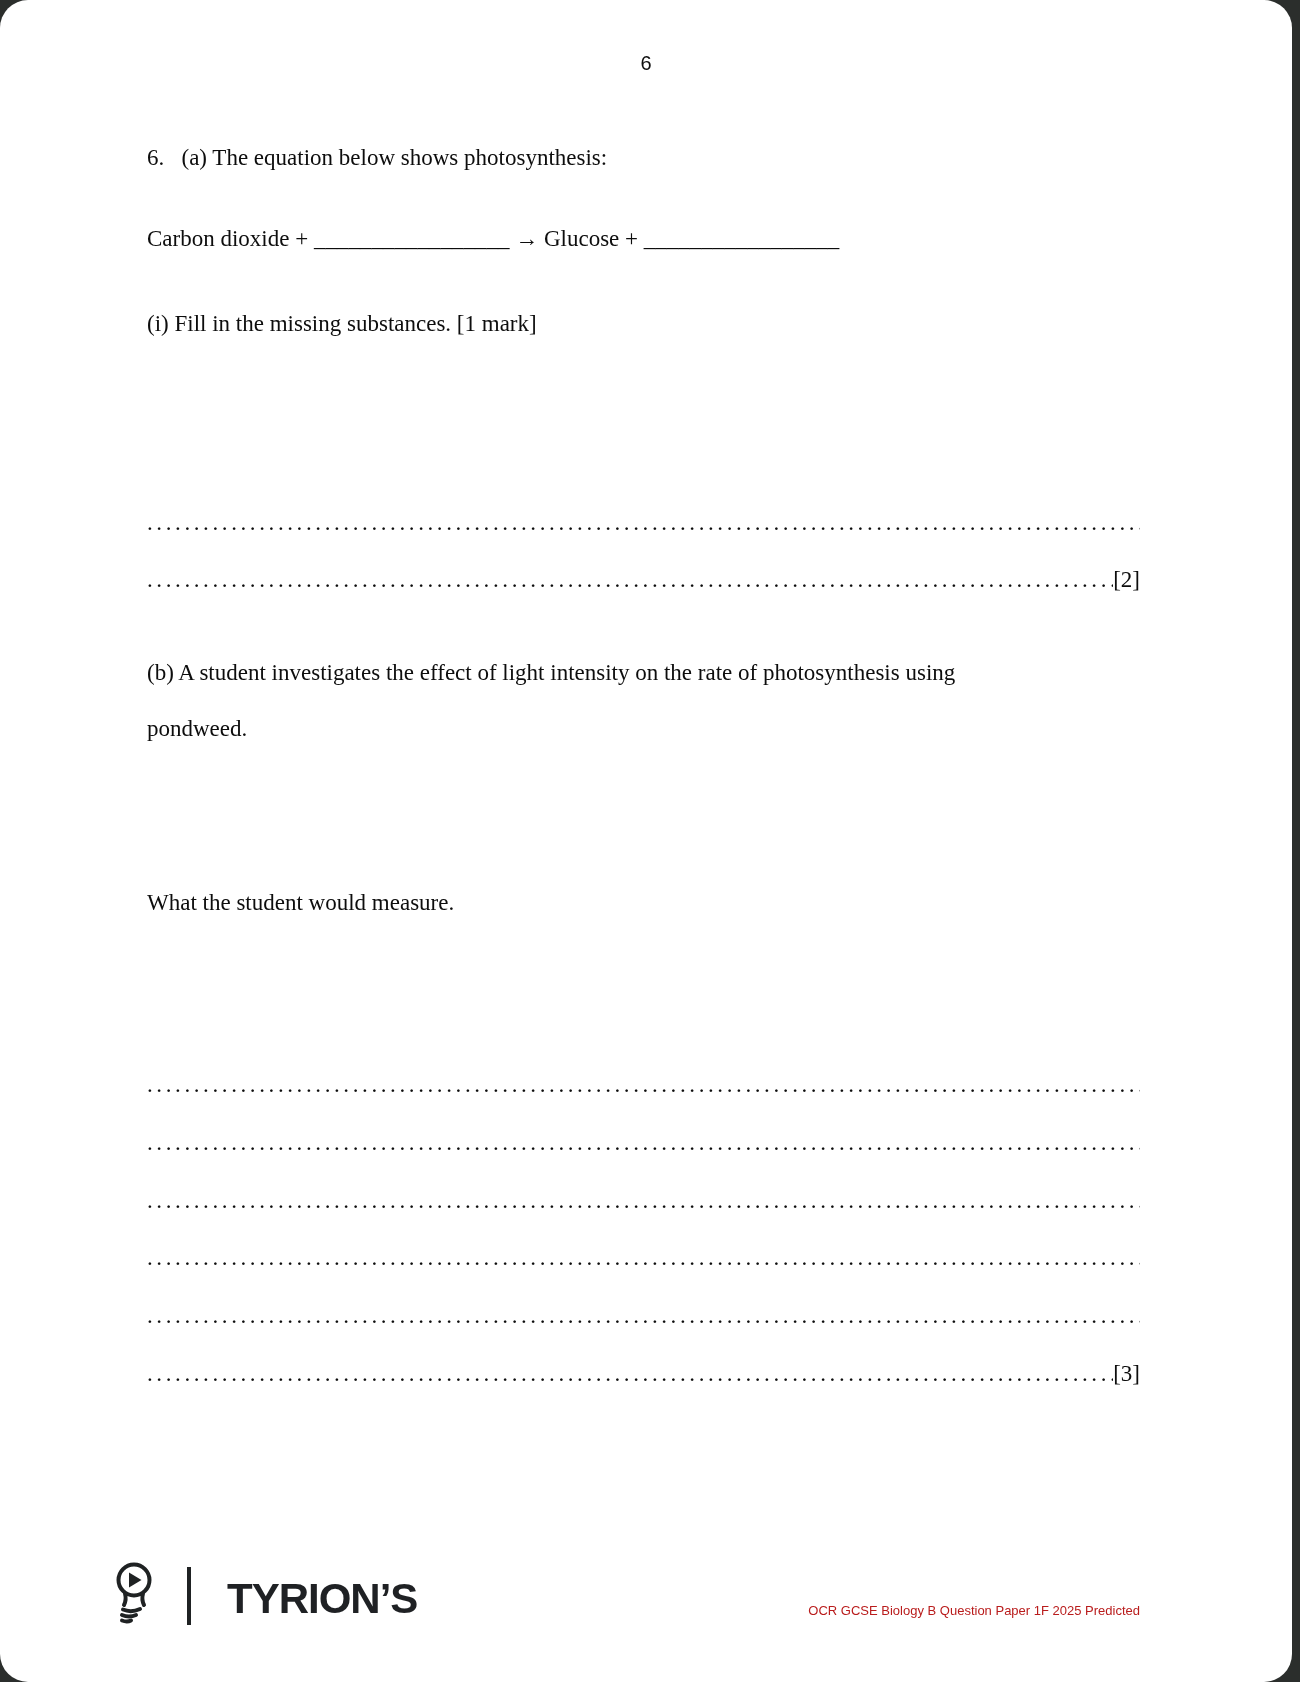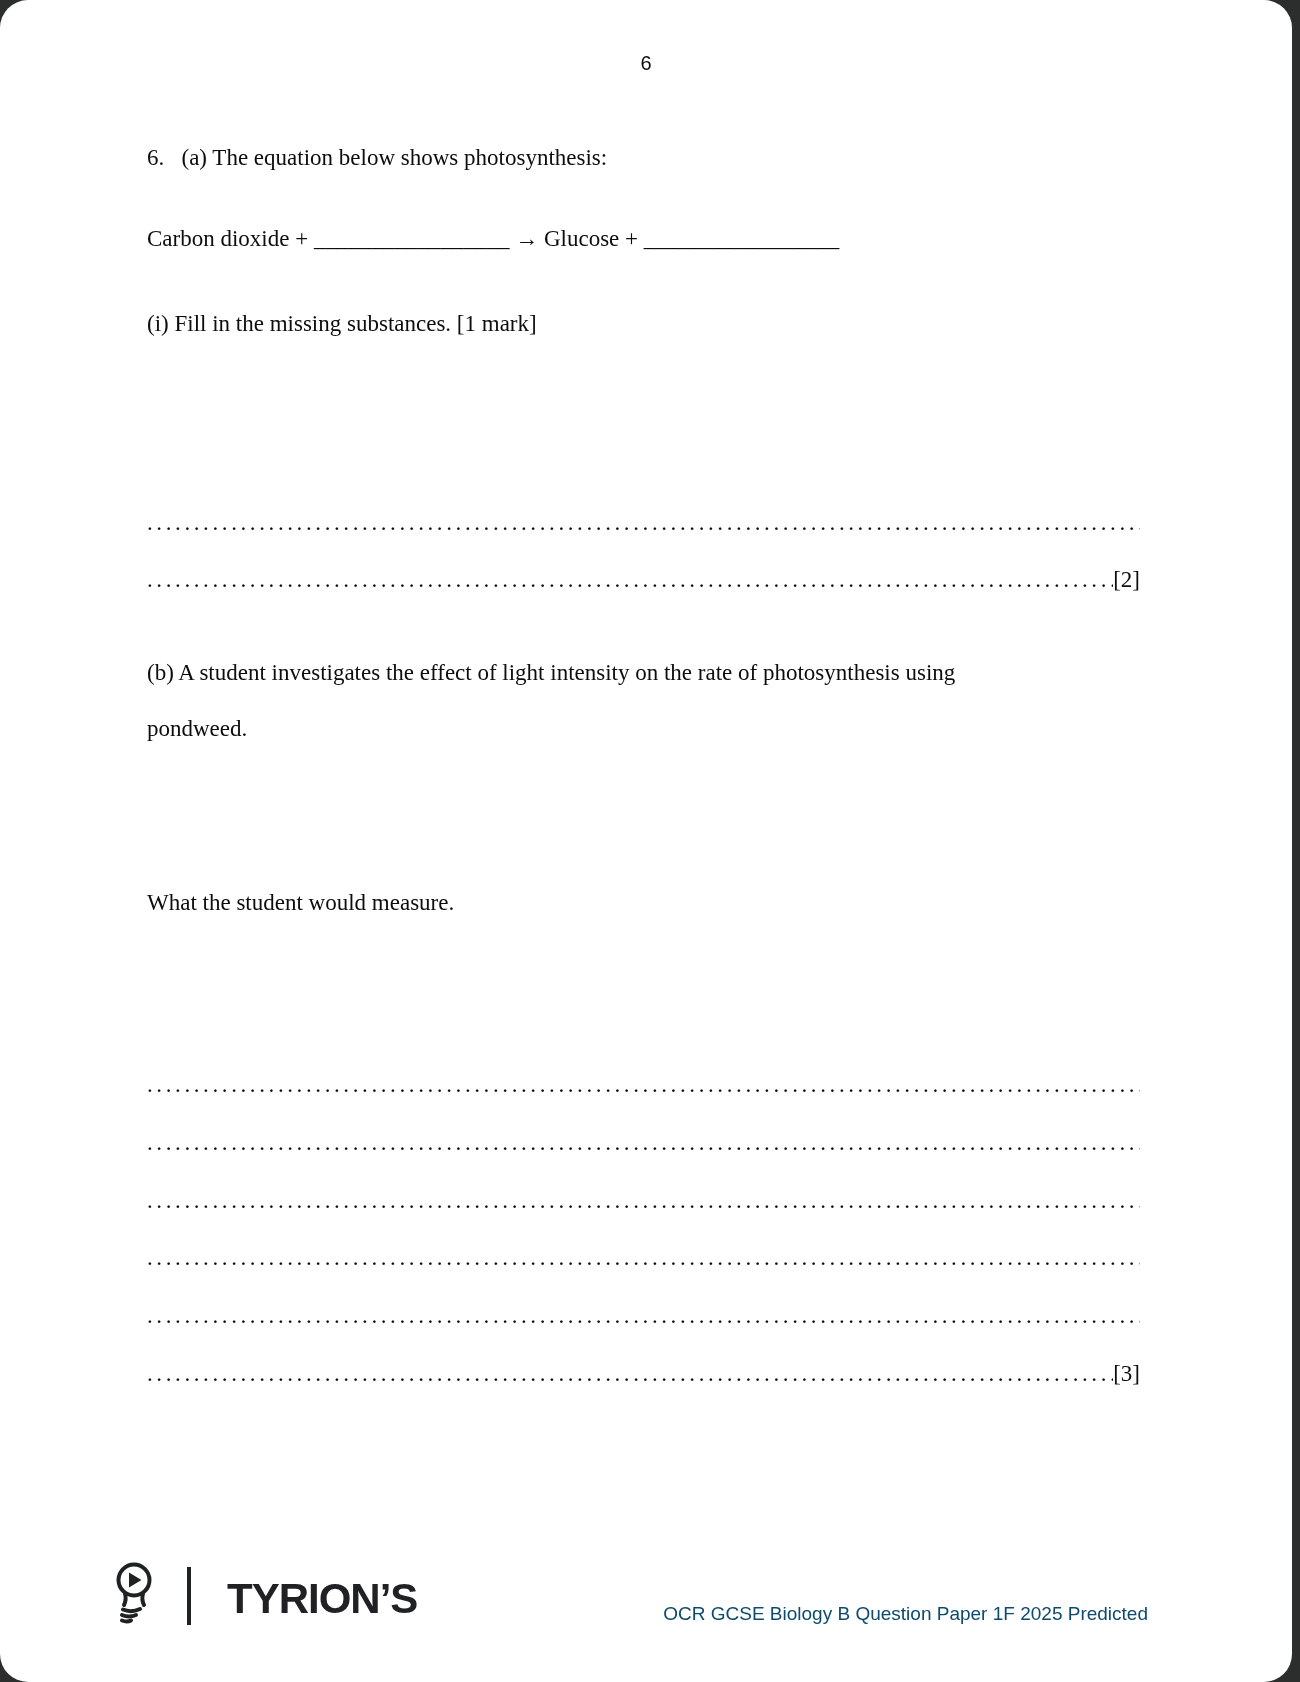--- a/index.html
+++ b/index.html
@@ -47,23 +47,23 @@
   .logo-bar{
     width:4px;height:58px;background:#1f2223;
     margin-left:13px;margin-top:2px;
   }
   .brand{
     font-family:"Liberation Sans", sans-serif;
     font-weight:800;font-size:42px;letter-spacing:-1px;
     color:#1f2124;margin-left:18px;margin-top:8px;
   }
   .footer-doc{
-    top:1603px;right:144px;
+    top:1603px;right:152px;
     font-family:"Liberation Sans", sans-serif;
-    font-size:19px;color:#0c4a6e;
+    font-size:13px;color:#b91c1c;
   }
 </style>
 </head>
 <body>
 
 <div class="page">
 
   <div class="abs page-number">6</div>
 
   <div class="abs qtext" style="top:144px;">6.   (a) The equation below shows photosynthesis:</div>

